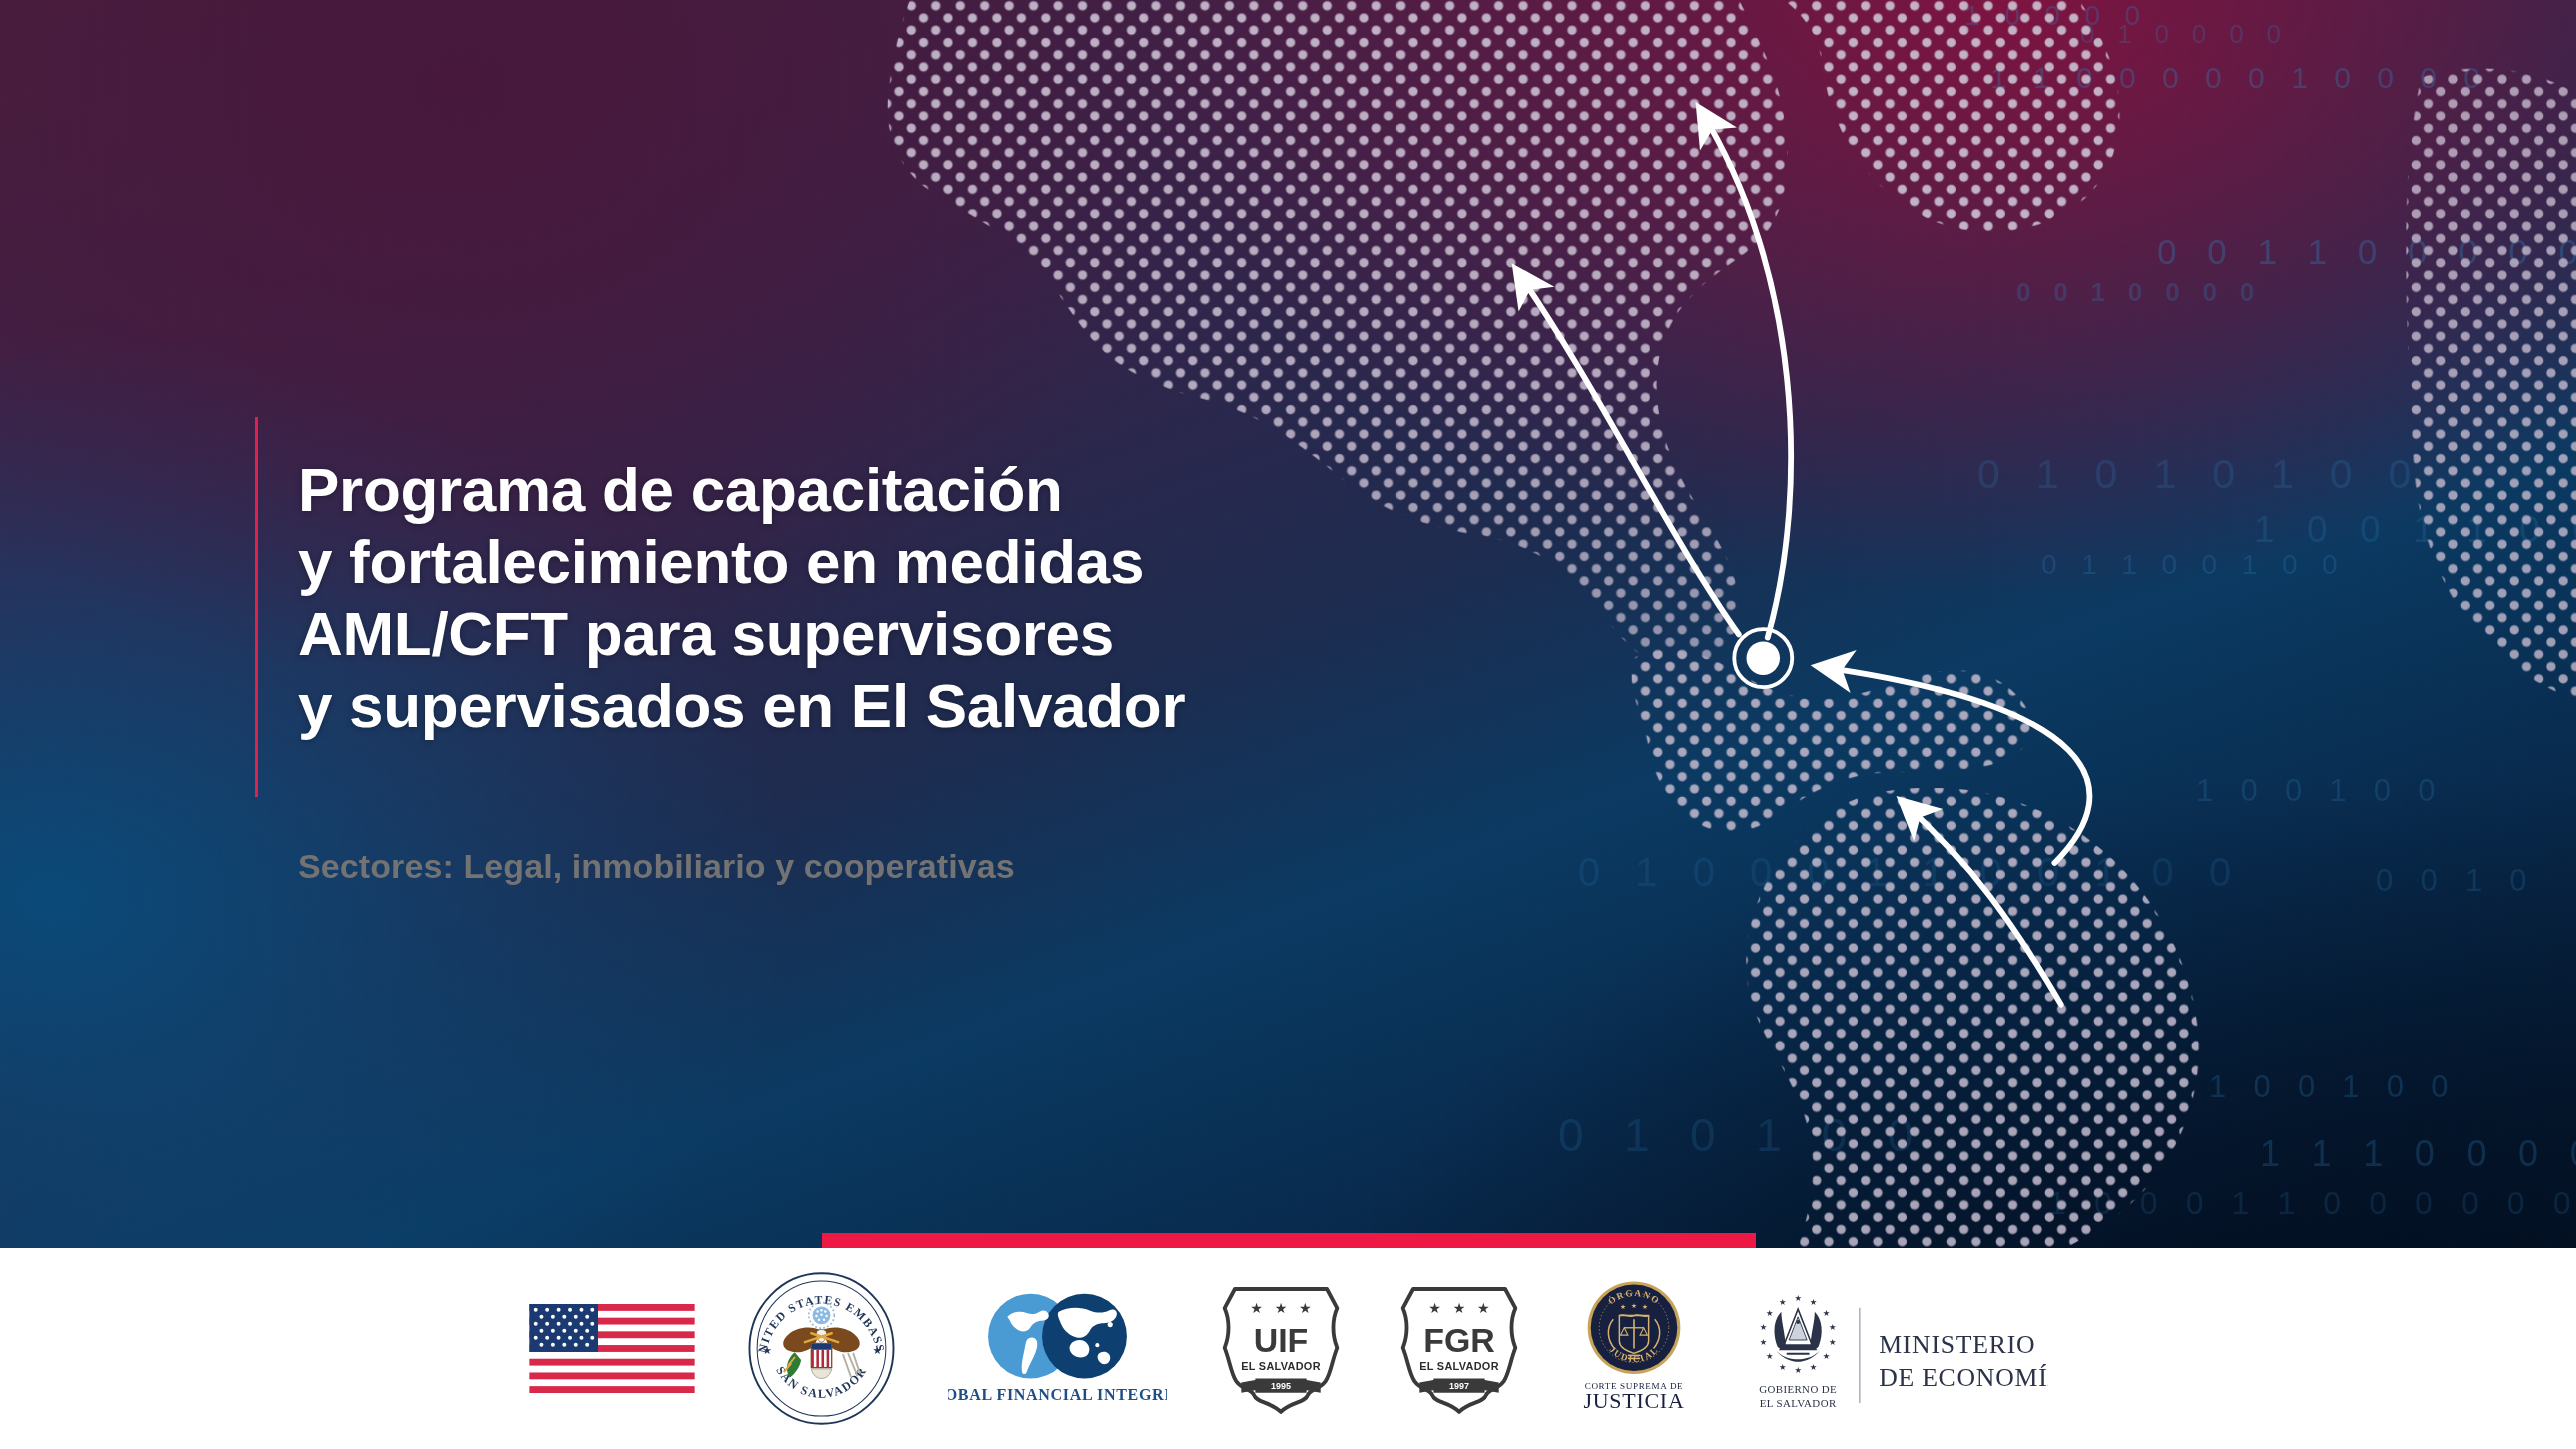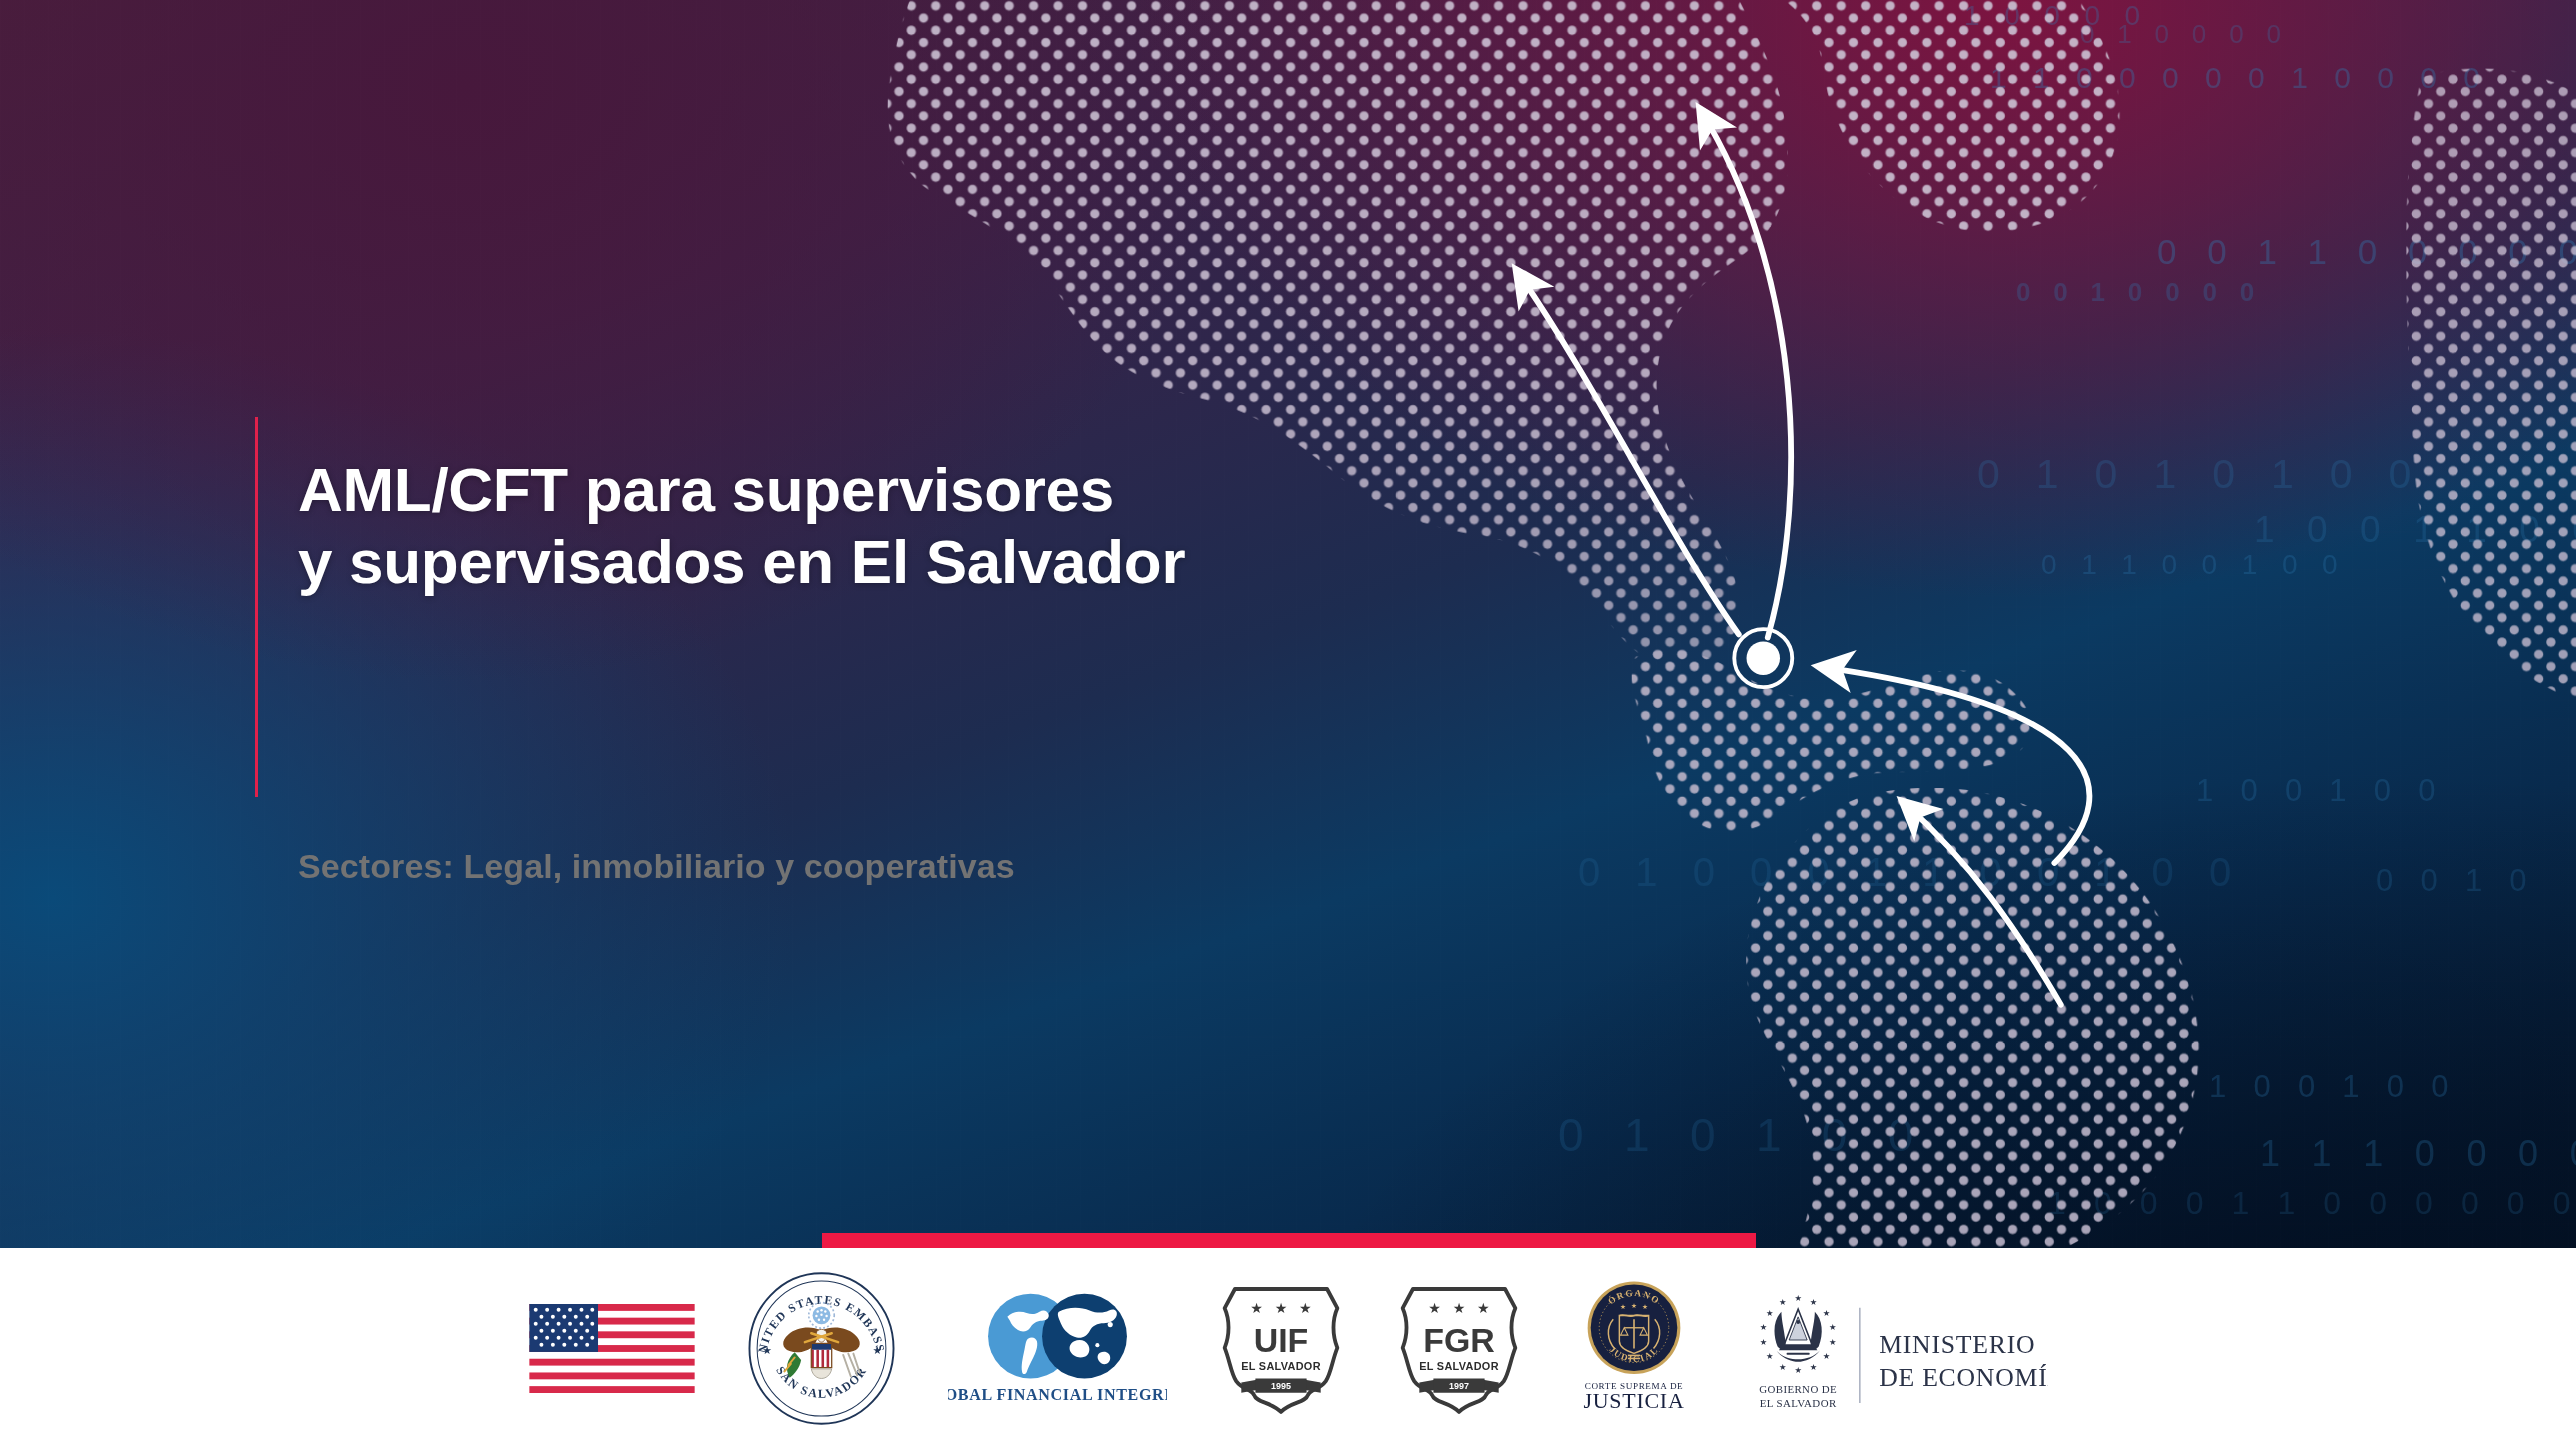--- a/index.html
+++ b/index.html
@@ -235,20 +235,22 @@
         <path d="M3200,1560 C3130,1440 3060,1340 2955,1245"></path>
       </g>
       <circle cx="2738" cy="1022" r="45" fill="none" stroke="#ffffff" stroke-width="6"></circle>
       <circle cx="2738" cy="1022" r="26" fill="#ffffff"></circle>
     </svg>
   </div>
 
   <div class="accent-rule"></div>
 
   <h1 class="title">
+    <span class="ln">Programa de capacitación</span>
+    <span class="ln">y fortalecimiento en medidas</span>
     <span class="ln">AML/CFT para supervisores</span>
     <span class="ln">y supervisados en El Salvador</span>
   </h1>
 
   <div class="subtitle">Sectores: Legal, inmobiliario y cooperativas</div>
 
   <div class="redbar"></div>
 
   <div class="footer">
     <div class="logo-strip">

